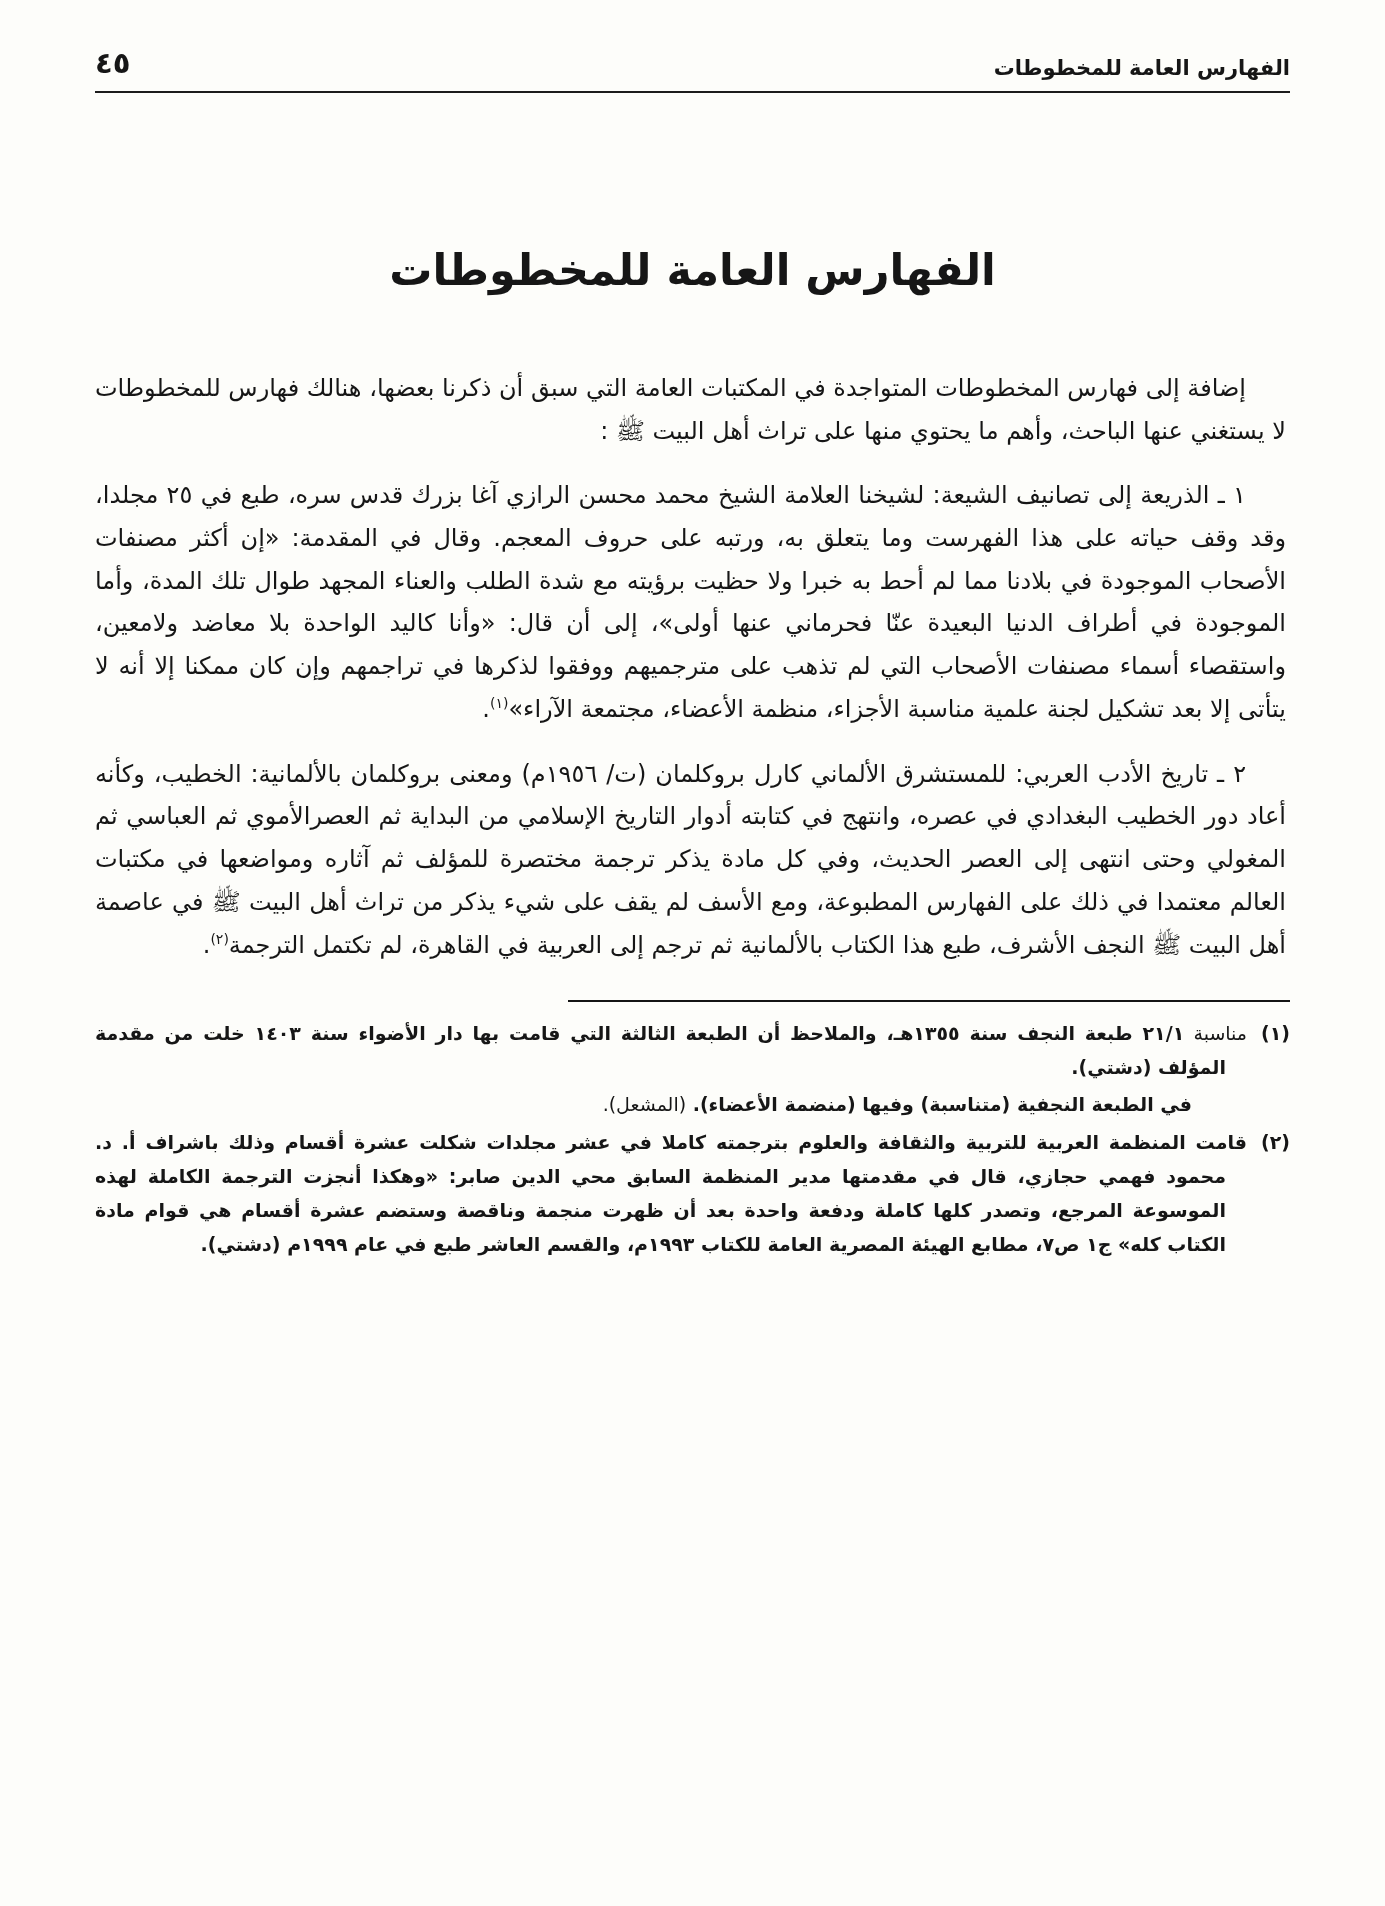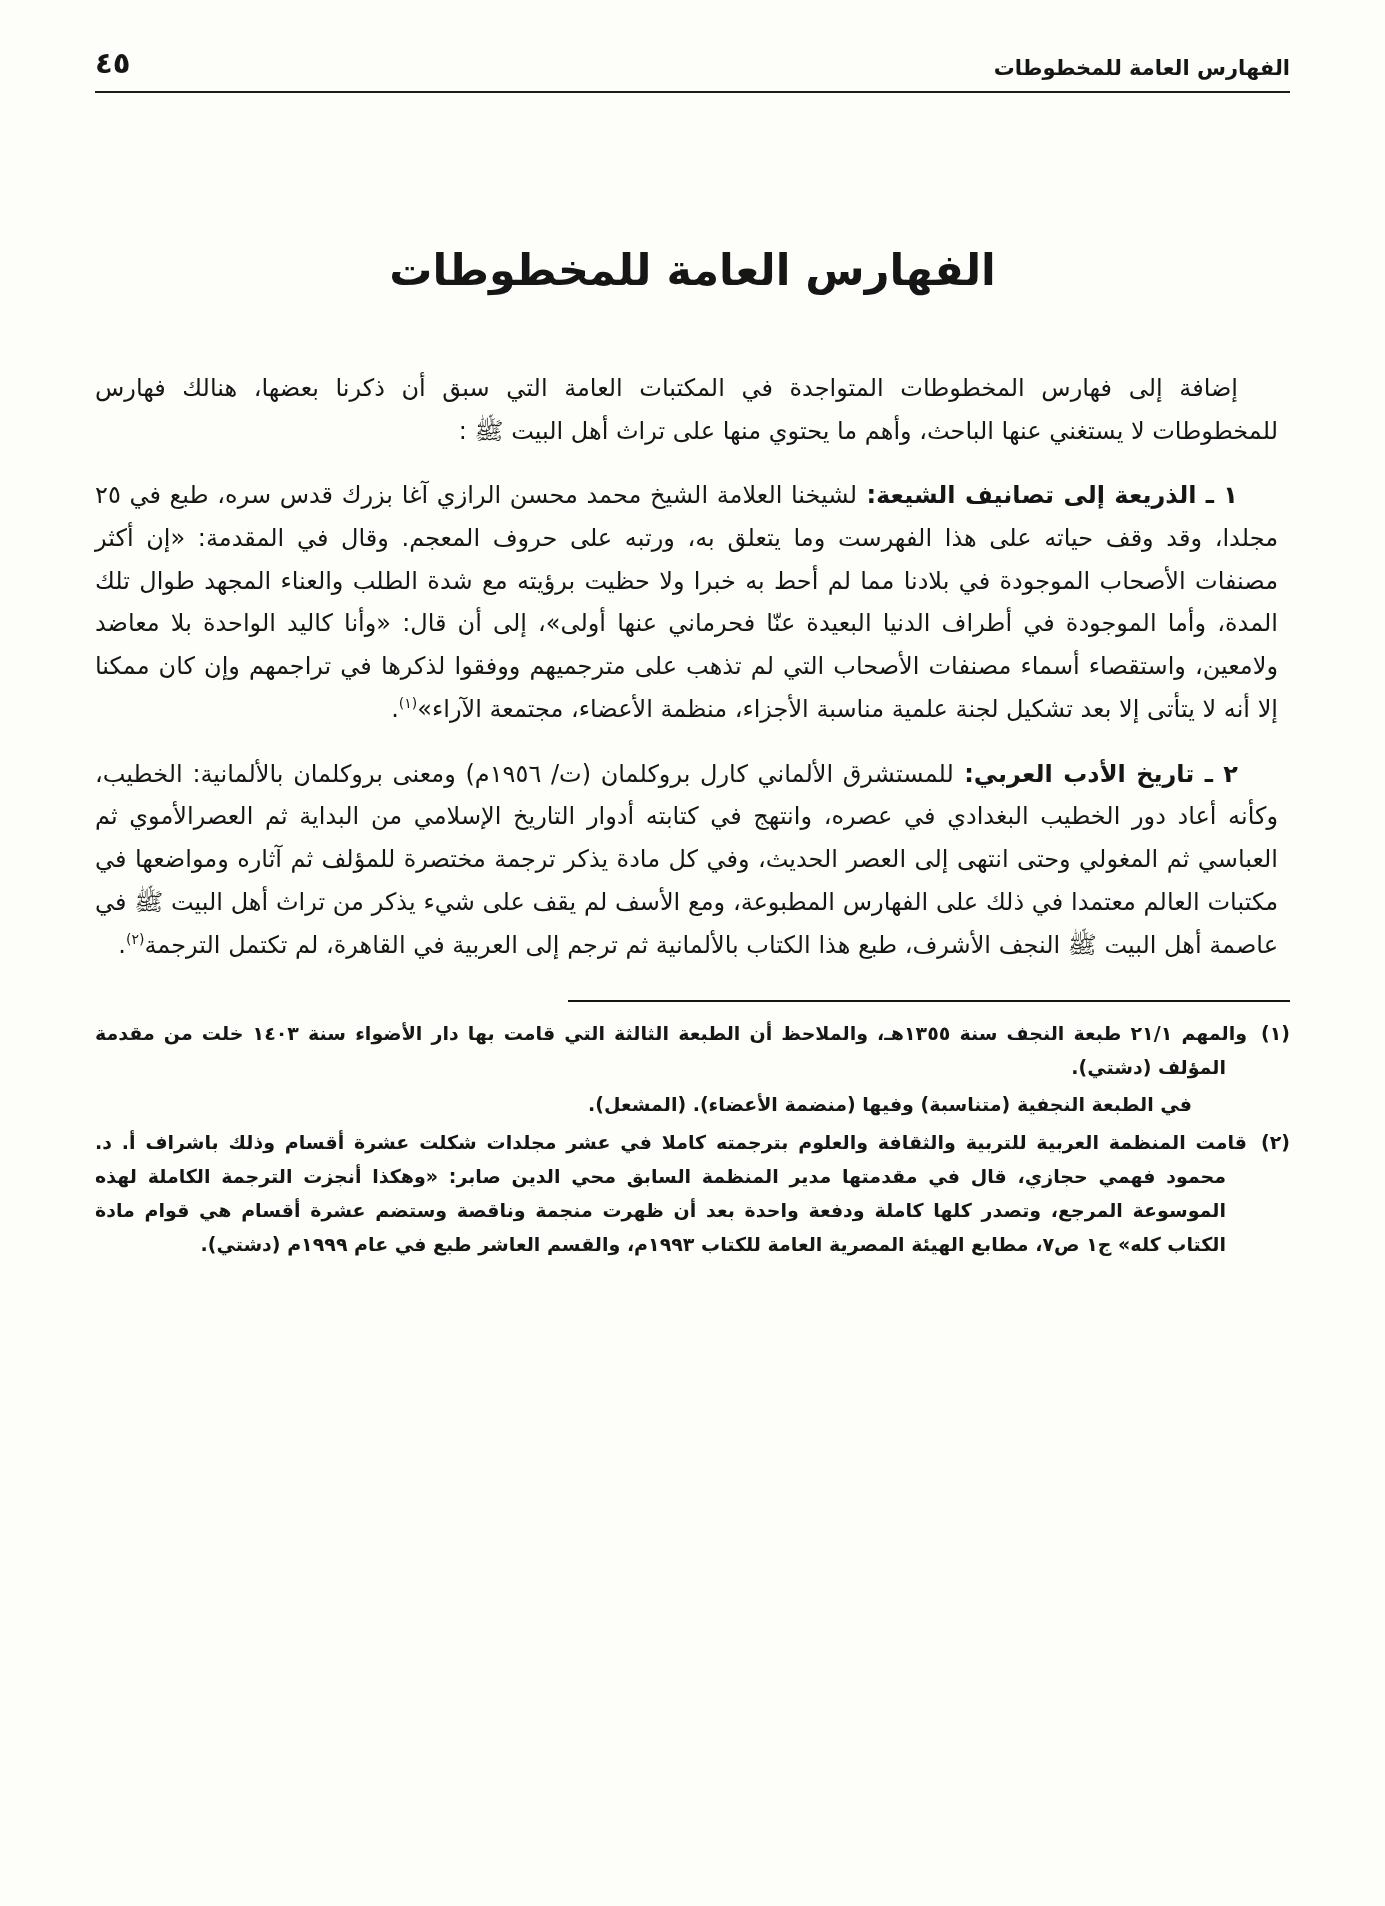--- a/index.html
+++ b/index.html
@@ -40,28 +40,28 @@
     font-weight: bold;
     margin: 150px 0 68px 0;
     line-height: 1.3;
   }
   .body-text {
     font-size: 24px;
     line-height: 1.78;
     text-align: justify;
   }
   .para {
-    margin: 0 12px 22px 0;
+    margin: 0 4px 22px 0;
     text-indent: 40px;
   }
   .para sup {
     font-size: 14px;
     line-height: 0;
   }
-  .b { font-weight: bold; }
+  .b { font-weight: normal; }
   .footnotes {
     margin-top: 34px;
     font-size: 19px;
     line-height: 1.8;
     font-weight: bold;
     text-align: justify;
   }
   .fn-rule {
     width: 722px;
     border-top: 2px solid #141414;
@@ -99,21 +99,21 @@
   <main class="body-text">
     <p class="para"><span>إضافة إلى فهارس المخطوطات المتواجدة في المكتبات العامة التي سبق أن ذكرنا بعضها، هنالك فهارس للمخطوطات لا يستغني عنها الباحث، وأهم ما يحتوي منها على تراث أهل البيت ﷺ :</span></p>
     <p class="para"><span class="b">١ ـ الذريعة إلى تصانيف الشيعة: </span><span>لشيخنا العلامة الشيخ محمد محسن الرازي آغا بزرك قدس سره، طبع في ٢٥ مجلدا، وقد وقف حياته على هذا الفهرست وما يتعلق به، ورتبه على حروف المعجم. وقال في المقدمة: «إن أكثر مصنفات الأصحاب الموجودة في بلادنا مما لم أحط به خبرا ولا حظيت برؤيته مع شدة الطلب والعناء المجهد طوال تلك المدة، وأما الموجودة في أطراف الدنيا البعيدة عنّا فحرماني عنها أولى»، إلى أن قال: «وأنا كاليد الواحدة بلا معاضد ولامعين، واستقصاء أسماء مصنفات الأصحاب التي لم تذهب على مترجميهم ووفقوا لذكرها في تراجمهم وإن كان ممكنا إلا أنه لا يتأتى إلا بعد تشكيل لجنة علمية مناسبة الأجزاء، منظمة الأعضاء، مجتمعة الآراء»</span><sup>(١)</sup><span>.</span></p>
     <p class="para"><span class="b">٢ ـ تاريخ الأدب العربي: </span><span>للمستشرق الألماني كارل بروكلمان (ت/ ١٩٥٦م) ومعنى بروكلمان بالألمانية: الخطيب، وكأنه أعاد دور الخطيب البغدادي في عصره، وانتهج في كتابته أدوار التاريخ الإسلامي من البداية ثم العصرالأموي ثم العباسي ثم المغولي وحتى انتهى إلى العصر الحديث، وفي كل مادة يذكر ترجمة مختصرة للمؤلف ثم آثاره ومواضعها في مكتبات العالم معتمدا في ذلك على الفهارس المطبوعة، ومع الأسف لم يقف على شيء يذكر من تراث أهل البيت ﷺ في عاصمة أهل البيت ﷺ النجف الأشرف، طبع هذا الكتاب بالألمانية ثم ترجم إلى العربية في القاهرة، لم تكتمل الترجمة</span><sup>(٢)</sup><span>.</span></p>
   </main>
 
   <footer class="footnotes">
     <div class="fn-rule"></div>
 
     <div class="footnote">
-      <span class="fn-marker">(١)</span><span class="fn-text"><span class="b">والمهم </span><span>٢١/١ طبعة النجف سنة ١٣٥٥هـ، والملاحظ أن الطبعة الثالثة التي قامت بها دار الأضواء سنة ١٤٠٣ خلت من مقدمة المؤلف (دشتي).</span></span>
+      <span class="fn-marker">(١)</span><span class="fn-text"><span class="b">مناسبة </span><span>٢١/١ طبعة النجف سنة ١٣٥٥هـ، والملاحظ أن الطبعة الثالثة التي قامت بها دار الأضواء سنة ١٤٠٣ خلت من مقدمة المؤلف (دشتي).</span></span>
       <div class="fn-extra"><span>في الطبعة النجفية (متناسبة) وفيها (منضمة الأعضاء). </span><span class="b">(المشعل).</span></div>
     </div>
 
     <div class="footnote">
       <span class="fn-marker">(٢)</span><span class="fn-text"><span>قامت المنظمة العربية للتربية والثقافة والعلوم بترجمته كاملا في عشر مجلدات شكلت عشرة أقسام وذلك باشراف أ. د. محمود فهمي حجازي، قال في مقدمتها مدير المنظمة السابق محي الدين صابر: «وهكذا أنجزت الترجمة الكاملة لهذه الموسوعة المرجع، وتصدر كلها كاملة ودفعة واحدة بعد أن ظهرت منجمة وناقصة وستضم عشرة أقسام هي قوام مادة الكتاب كله» ج١ ص٧، مطابع الهيئة المصرية العامة للكتاب ١٩٩٣م، والقسم العاشر طبع في عام ١٩٩٩م (دشتي).</span></span>
     </div>
   </footer>
 
 </div>
 

